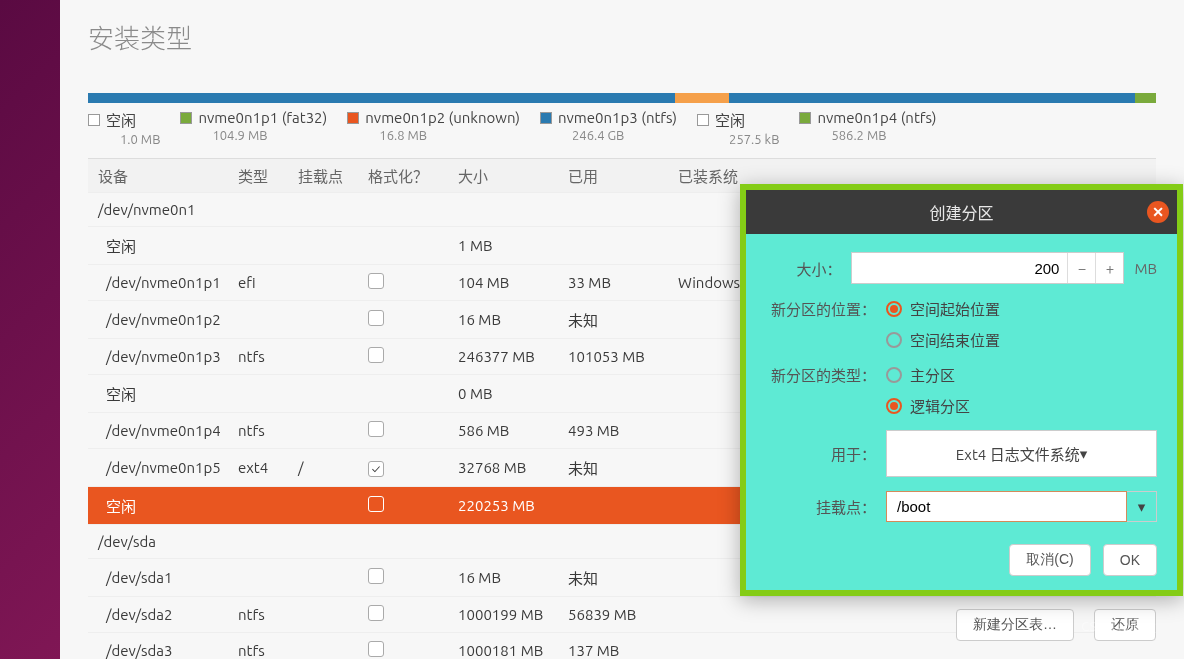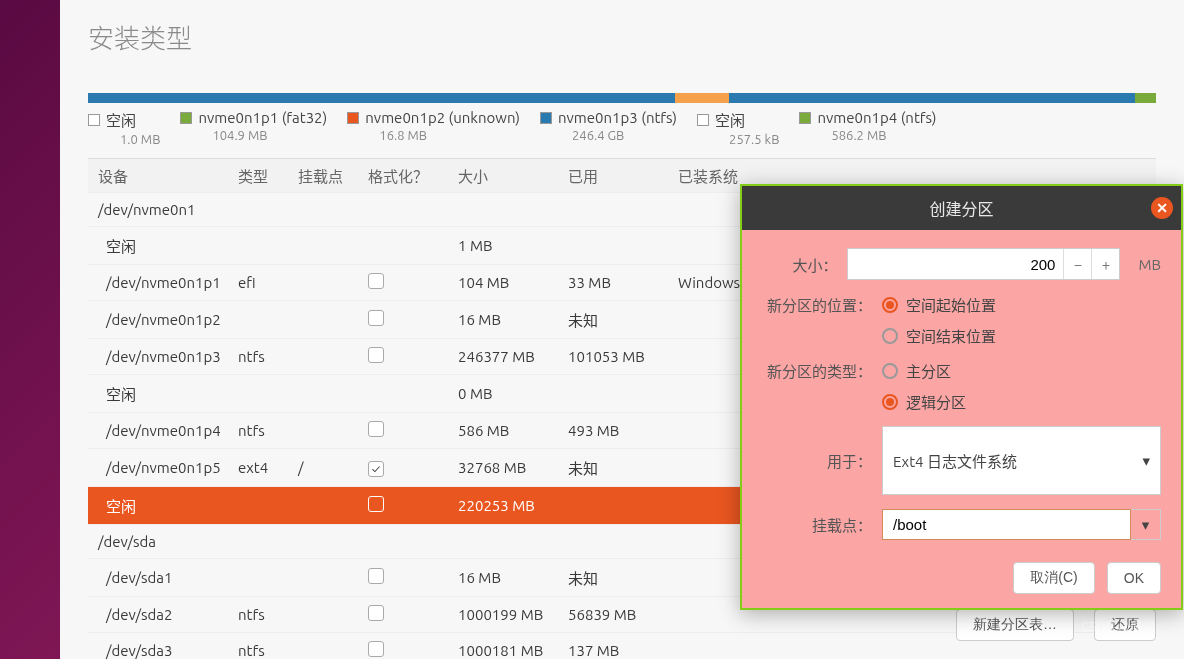--- a/index.html
+++ b/index.html
@@ -71,22 +71,22 @@
   border-radius: 4px;
   font-size: 14px;
   color: #555;
   cursor: pointer;
 }
 
 .dialog {
   position: absolute;
   top: 184px; left: 740px;
   width: 443px;
-  background: #fca5a5;
-  border: 2px solid #84cc16;
+  background: #5eead4;
+  border: 6px solid #84cc16;
   box-shadow: 0 4px 20px rgba(0,0,0,0.3);
 }
 .dialog-header {
   background: #3a3a3a;
   color: #e8e8e8;
   padding: 10px 14px;
   text-align: center;
   font-size: 16px;
   position: relative;
 }
@@ -129,39 +129,39 @@
   padding: 6px 8px;
   font-size: 15px;
   outline: none;
 }
 .stepper {
   width: 28px; height: 30px;
   border-left: 1px solid #ddd;
   display: flex; align-items: center; justify-content: center;
   color: #777; cursor: pointer;
 }
-.unit { margin-left: 8px; color: #666; }
+.unit { color: #666; }
 .radio-group { display: flex; flex-direction: column; gap: 10px; }
 .radio-opt { display: flex; align-items: center; gap: 8px; }
 .radio {
   width: 16px; height: 16px; border: 2px solid #999; border-radius: 50%;
   display: inline-block; position: relative;
 }
 .radio.checked { border-color: #e95620; }
 .radio.checked::after {
   content: ""; position: absolute; top: 2px; left: 2px;
   width: 8px; height: 8px; background: #e95620; border-radius: 50%;
 }
 .select {
   flex: 1;
   border: 1px solid #ccc;
-  padding: 23px 10px;
+  padding: 12px 10px;
   background: #fff;
   display: flex;
-  justify-content: space-between;
+  justify-content: center;
   align-items: center;
   cursor: pointer;
 }
 .combo {
   flex: 1; display: flex;
 }
 .combo input {
   flex: 1;
   border: 1px solid #d48b5a;
   padding: 6px 10px;

